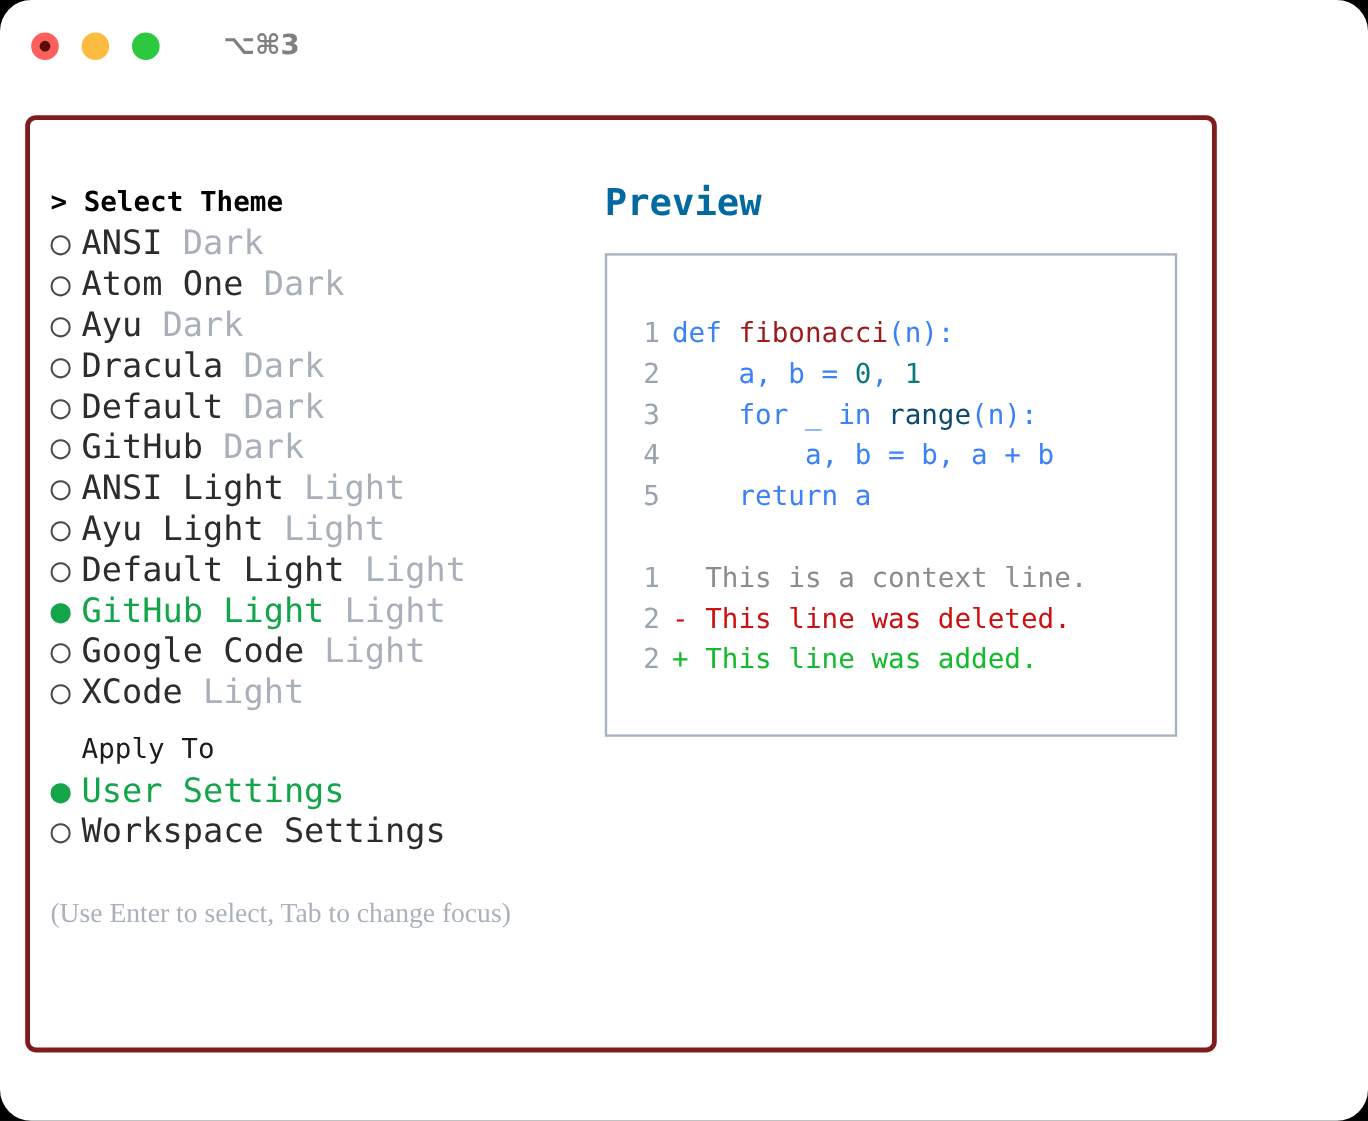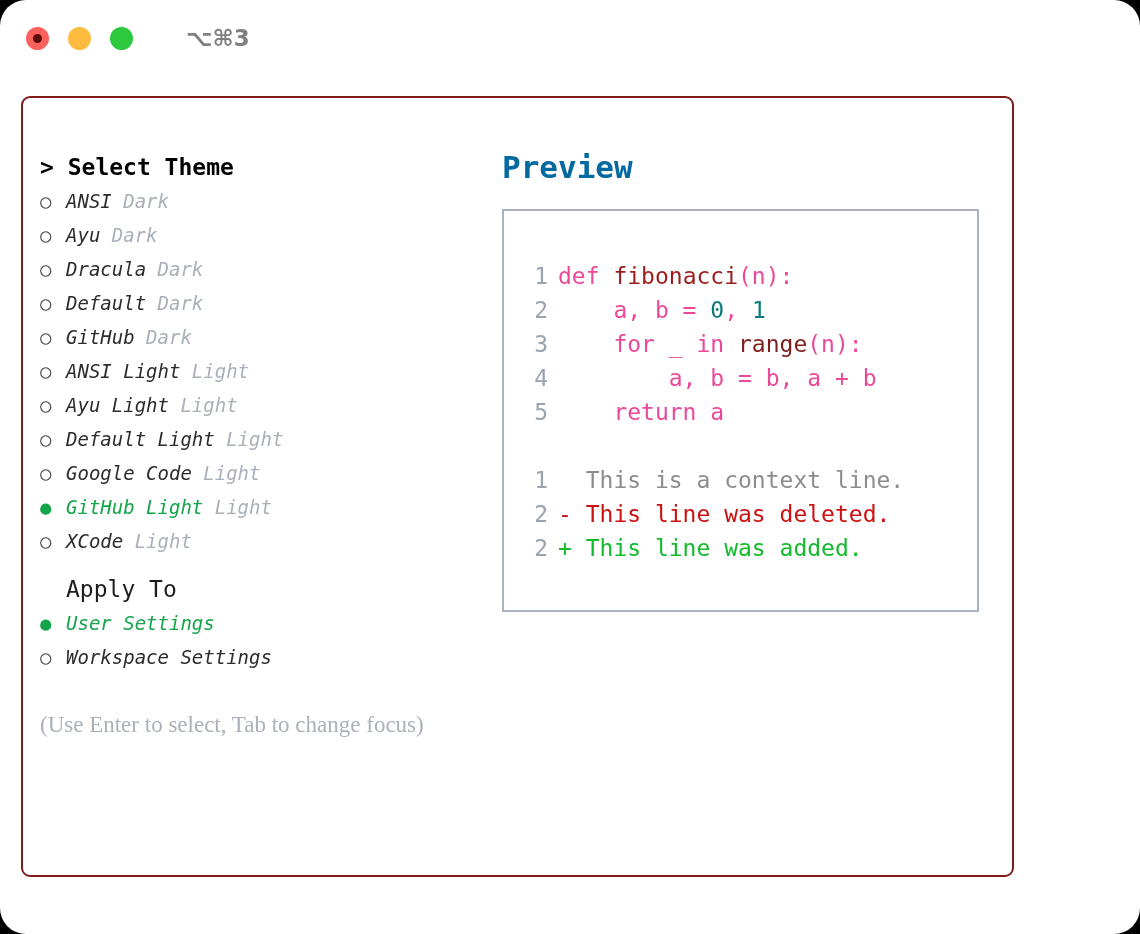--- a/index.html
+++ b/index.html
@@ -73,21 +73,21 @@
     font-family: "DejaVu Sans", "Liberation Sans", sans-serif;
   }
 
   
   .panel {
     position: absolute;
     left: 21px;
     top: 96px;
     width: 993px;
     height: 781px;
-    border: 2px solid #7f1d1d;
+    border: 4px solid #7f1d1d;
     border-radius: 9px;
     box-sizing: border-box;
     background: #ffffff;
   }
 
   .columns {
     position: absolute;
     left: 0;
     top: 0;
     width: 100%;
@@ -102,26 +102,25 @@
     width: 430px;
   }
   .section-header {
     font-size: 23px;
     font-weight: bold;
     color: #000000;
     line-height: 34px;
     white-space: pre;
   }
   .opt-row {
-    font-size: 19px;
+    font-size: 28px;
     line-height: 34px;
     color: #2c2c2c;
     white-space: pre;
     display: block;
-    font-style: italic;
   }
   .marker {
     display: inline-block;
     width: 26px;
     color: #4a4a4a;
   }
   .marker.sel {
     color: #14a54a;
   }
   .opt-label { color: #2c2c2c; }
@@ -182,22 +181,22 @@
     display: inline-block;
     width: 26px;
     text-align: right;
     color: #9aa3b0;
     margin-right: 10px;
   }
   .spacer-line { height: 34px; }
 
   .tok-func  { color: #9c1b1b; }
   .tok-num   { color: #0c7a7a; }
-  .tok-call  { color: #7f1d1d; }
-  .tok-plain { color: #ec4899; }
+  .tok-call  { color: #0c4a6e; }
+  .tok-plain { color: #3b82f6; }
   .diff-ctx  { color: #8c8c8c; }
   .diff-del  { color: #cc1111; }
   .diff-add  { color: #12bb2c; }
 </style>
 </head>
 <body>
 
 <div class="window">
 
   <div class="titlebar">
@@ -209,29 +208,30 @@
     <div class="shortcut">⌥⌘3</div>
   </div>
 
   <div class="panel">
     <div class="columns">
 
       <div class="left-col">
         <div class="section-header">&gt; Select Theme</div>
         <div id="theme-list">
             <div class="opt-row"><span class="marker">○</span><span class="opt-label">ANSI</span><span class="opt-tag"> Dark</span></div>
+            <div class="opt-row"><span class="marker">○</span><span class="opt-label">Atom One</span><span class="opt-tag"> Dark</span></div>
             <div class="opt-row"><span class="marker">○</span><span class="opt-label">Ayu</span><span class="opt-tag"> Dark</span></div>
             <div class="opt-row"><span class="marker">○</span><span class="opt-label">Dracula</span><span class="opt-tag"> Dark</span></div>
             <div class="opt-row"><span class="marker">○</span><span class="opt-label">Default</span><span class="opt-tag"> Dark</span></div>
             <div class="opt-row"><span class="marker">○</span><span class="opt-label">GitHub</span><span class="opt-tag"> Dark</span></div>
             <div class="opt-row"><span class="marker">○</span><span class="opt-label">ANSI Light</span><span class="opt-tag"> Light</span></div>
             <div class="opt-row"><span class="marker">○</span><span class="opt-label">Ayu Light</span><span class="opt-tag"> Light</span></div>
             <div class="opt-row"><span class="marker">○</span><span class="opt-label">Default Light</span><span class="opt-tag"> Light</span></div>
+            <div class="opt-row"><span class="marker sel">●</span><span class="opt-label sel">GitHub Light</span><span class="opt-tag"> Light</span></div>
             <div class="opt-row"><span class="marker">○</span><span class="opt-label">Google Code</span><span class="opt-tag"> Light</span></div>
-            <div class="opt-row"><span class="marker sel">●</span><span class="opt-label sel">GitHub Light</span><span class="opt-tag"> Light</span></div>
             <div class="opt-row"><span class="marker">○</span><span class="opt-label">XCode</span><span class="opt-tag"> Light</span></div>
           </div>
 
         <div class="applyto">
           <div class="subheader">Apply To</div>
           <div id="apply-list">
               <div class="opt-row"><span class="marker sel">●</span><span class="opt-label sel">User Settings</span></div>
               <div class="opt-row"><span class="marker">○</span><span class="opt-label">Workspace Settings</span></div>
             </div>
         </div>

